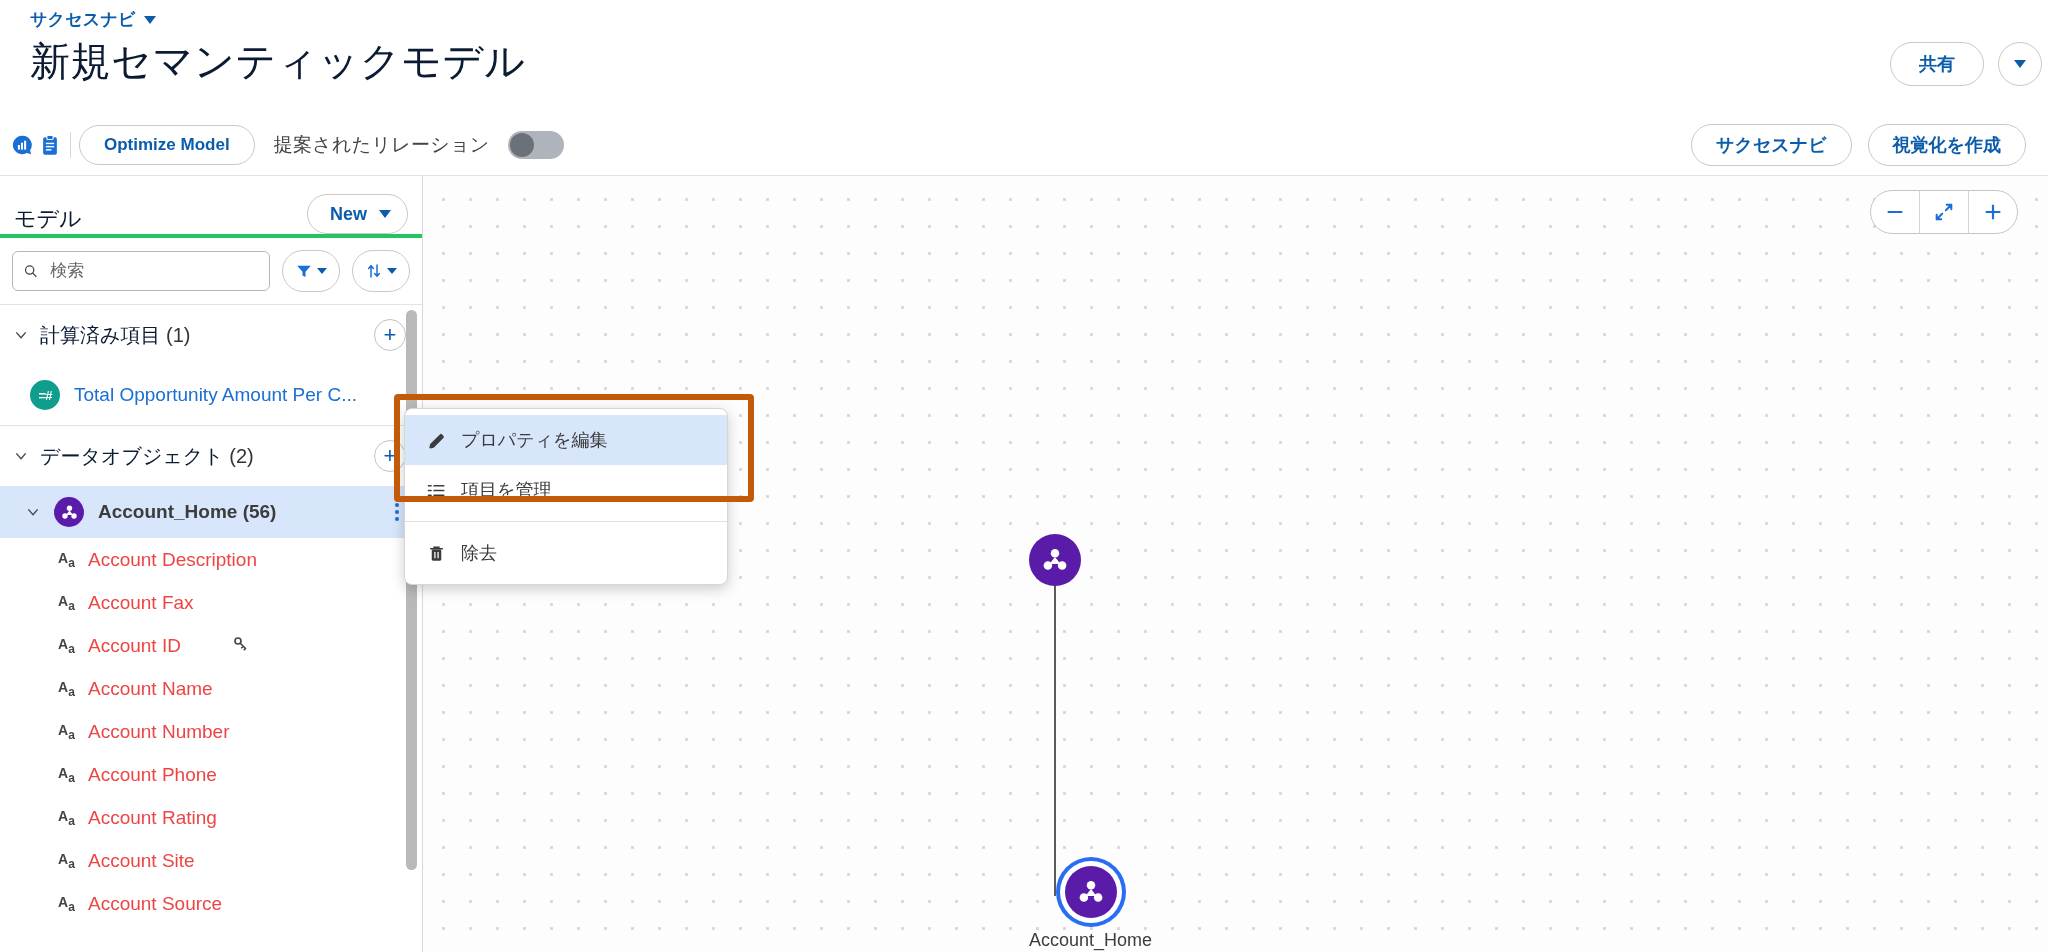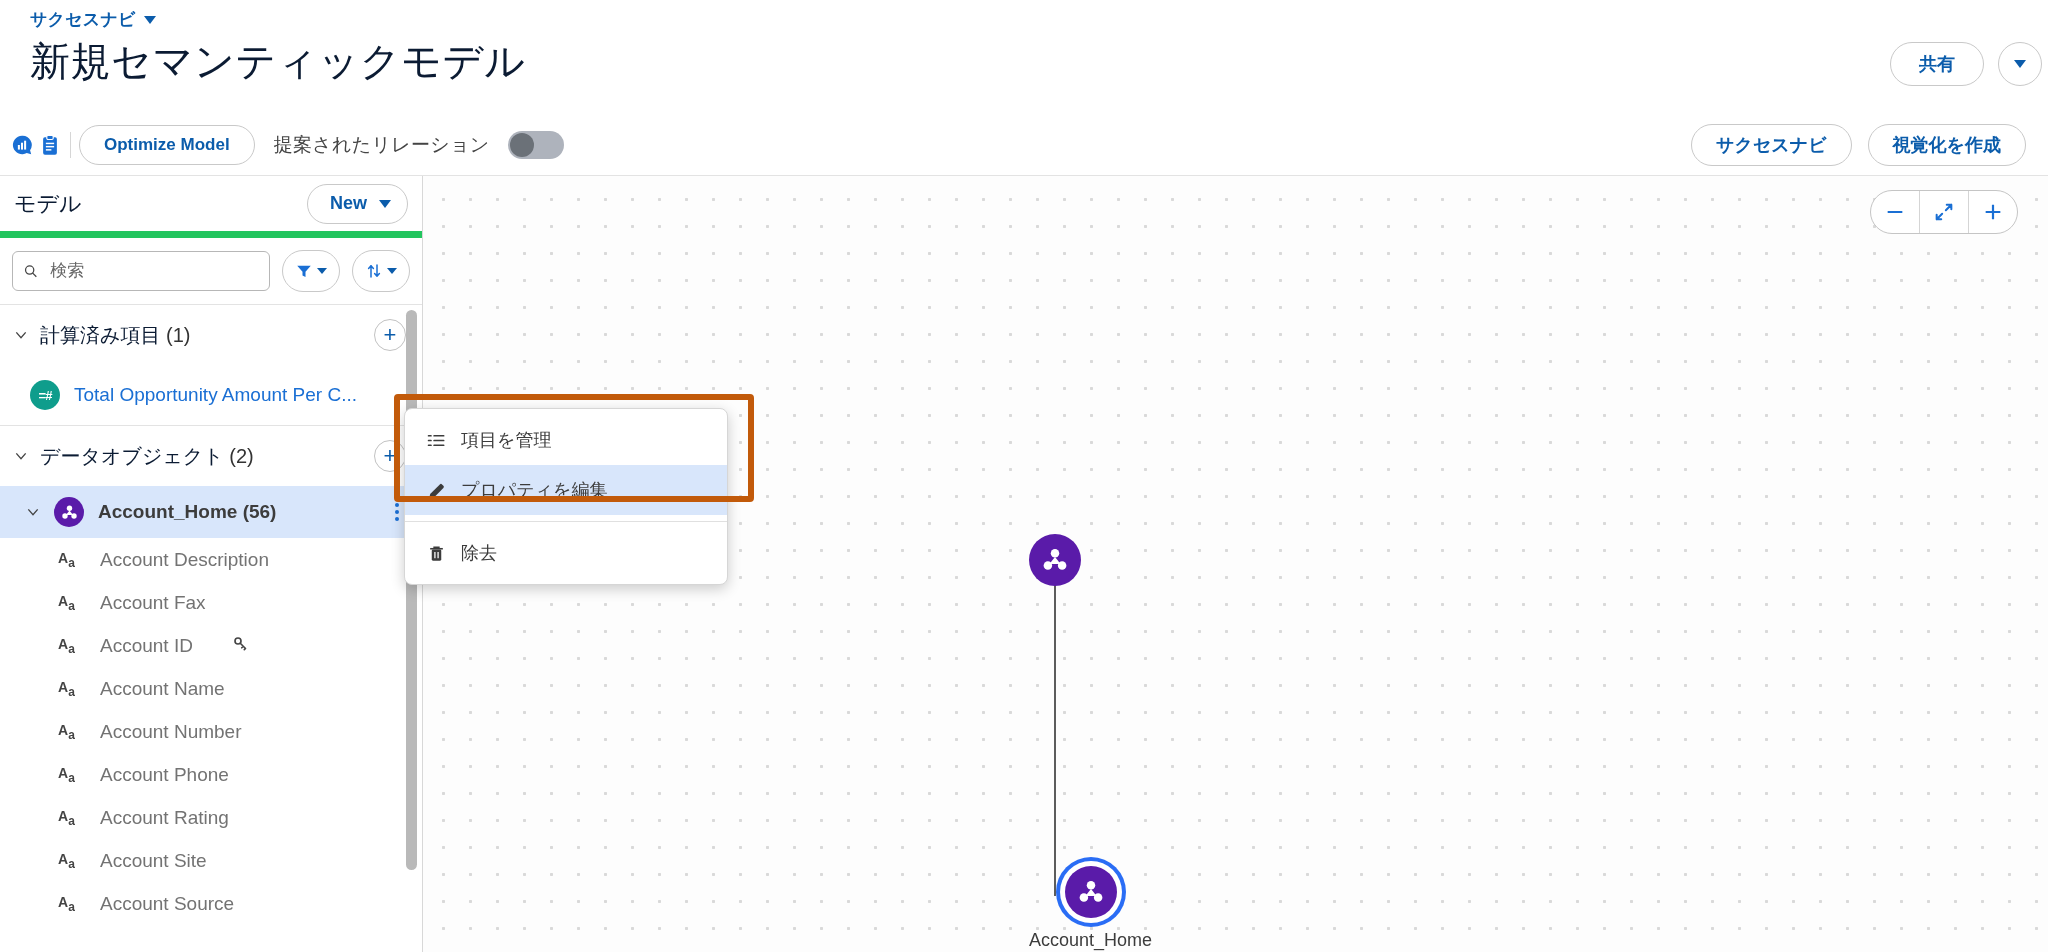--- a/index.html
+++ b/index.html
@@ -31,21 +31,21 @@
   .tb-divider{width:1px;height:26px;background:#d6d6d6;margin:0 4px;}
   .btn-optimize{height:40px;padding:0 24px;font-size:17px;}
   .tb-toggle-label{font-size:19px;color:#444;margin-left:15px;letter-spacing:.3px;}
   .toggle{width:56px;height:28px;border-radius:14px;background:#aeb3bc;position:relative;cursor:pointer;margin-left:14px;}
   .toggle .knob{position:absolute;left:2px;top:2px;width:24px;height:24px;border-radius:50%;background:#6b7178;}
   .tb-right{position:absolute;right:22px;top:0;height:62px;display:flex;align-items:center;gap:16px;}
   .btn-tb{height:42px;padding:0 24px;font-size:18px;}
 
   
   .sidebar{position:absolute;left:0;top:176px;width:423px;height:776px;background:#fff;border-right:1px solid #d8d8d8;box-sizing:border-box;}
-  .sb-head{height:62px;display:flex;align-items:center;justify-content:space-between;padding:0 14px;border-bottom:7px solid #22c55e;box-sizing:border-box;}
+  .sb-head{height:62px;display:flex;align-items:flex-end;justify-content:space-between;padding:0 14px;border-bottom:4px solid #22c55e;box-sizing:border-box;}
   .sb-title{font-size:22px;color:#0b1b33;}
   .btn-new{height:40px;padding:0 16px 0 22px;gap:12px;font-size:18px;}
   .sb-search-row{height:66px;display:flex;align-items:center;gap:12px;padding:0 12px;box-sizing:border-box;}
   .search-box{position:relative;flex:1;height:38px;border:1px solid #b7b7b7;border-radius:6px;display:flex;align-items:center;background:#fff;}
   .search-box svg{margin-left:10px;}
   .search-input{border:0;outline:none;background:transparent;font-size:17px;color:#444;padding-left:12px;width:100%;font-family:inherit;}
   .search-input::placeholder{color:#666;}
   .icon-btn-pill{width:56px;height:40px;border:1px solid #c9c9c9;border-radius:22px;background:#fff;display:flex;align-items:center;justify-content:center;gap:4px;cursor:pointer;}
   .mini-caret{width:0;height:0;border-left:5px solid transparent;border-right:5px solid transparent;border-top:6px solid #0b5cab;}
 
@@ -63,21 +63,21 @@
 
   .obj-row{height:52px;display:flex;align-items:center;padding:0 14px 0 22px;background:#d8e6fb;cursor:pointer;}
   .obj-icon{width:30px;height:30px;border-radius:50%;background:#5a1ba9;display:flex;align-items:center;justify-content:center;margin-left:10px;}
   .obj-label{font-size:19px;color:#3c3c3c;margin-left:14px;flex:1;font-weight:bold;}
   .kebab{width:22px;height:26px;display:flex;flex-direction:column;align-items:center;justify-content:center;gap:3px;cursor:pointer;}
   .kebab i{width:4px;height:4px;border-radius:50%;background:#1a6fd4;display:block;}
 
   .field-row{height:43px;display:flex;align-items:center;padding-left:58px;position:relative;cursor:pointer;}
   .field-aa{font-size:14px;color:#444;font-weight:700;width:26px;}
   .field-aa sub{font-size:12px;font-weight:700;}
-  .field-label{font-size:19px;color:#737373;margin-left:16px;}
+  .field-label{font-size:19px;color:#ef4444;margin-left:4px;}
   .key-icon{position:absolute;right:172px;top:50%;transform:translateY(-50%);}
 
   .sb-scrollbar{position:absolute;right:5px;top:6px;width:11px;height:560px;border-radius:6px;background:#b9b9b9;cursor:pointer;}
 
   
   .canvas{position:absolute;left:423px;top:176px;width:1625px;height:776px;overflow:hidden;
     background-color:#fdfdfd;
     background-image:radial-gradient(#d9d9d9 1.4px, transparent 1.5px);
     background-size:27px 27px;background-position:7px 10px;}
   .zoom-ctrls{position:absolute;right:30px;top:14px;display:flex;border:1px solid #c5c5c5;border-radius:22px;overflow:hidden;background:#fff;}
@@ -330,36 +330,36 @@
             <circle cx="6.3" cy="16.4" r="3.4" fill="#fff"></circle>
             <circle cx="17.7" cy="16.4" r="3.4" fill="#fff"></circle>
             <path d="M12 9.5L7.5 15.2h9z" fill="#fff"></path>
           </svg>
       </span>
       <span class="node-label">Account_Home</span>
     </div>
   </div>
 
   <div class="ctx-menu" style="left:404px;top:408px;">
+    <div class="ctx-item active">
+      <span class="ci">
+        <svg width="19" height="19" viewBox="0 0 24 24">
+            <path d="M3 21l1-4.5L16.2 4.3a2 2 0 0 1 2.8 0l1.7 1.7a2 2 0 0 1 0 2.8L8.5 21 4 22z" fill="#3c3c3c"></path>
+          </svg>
+      </span>
+      <span>プロパティを編集</span>
+    </div>
     <div class="ctx-item">
       <span class="ci">
         <svg width="19" height="19" viewBox="0 0 24 24">
             <path d="M9 6h12M9 12h12M9 18h12" stroke="#3c3c3c" stroke-width="2.2" stroke-linecap="round"></path>
             <path d="M2 6h3M2 12h3M2 18h3" stroke="#3c3c3c" stroke-width="2.2" stroke-linecap="round"></path>
           </svg>
       </span>
       <span>項目を管理</span>
-    </div>
-    <div class="ctx-item active">
-      <span class="ci">
-        <svg width="19" height="19" viewBox="0 0 24 24">
-            <path d="M3 21l1-4.5L16.2 4.3a2 2 0 0 1 2.8 0l1.7 1.7a2 2 0 0 1 0 2.8L8.5 21 4 22z" fill="#3c3c3c"></path>
-          </svg>
-      </span>
-      <span>プロパティを編集</span>
     </div>
     <div class="ctx-sep"></div>
     <div class="ctx-item">
       <span class="ci">
         <svg width="19" height="19" viewBox="0 0 24 24">
             <path d="M4 6h16" stroke="#3c3c3c" stroke-width="2"></path>
             <path d="M9 6V4h6v2" fill="none" stroke="#3c3c3c" stroke-width="2"></path>
             <rect x="6" y="7" width="12" height="14" rx="1.6" fill="#3c3c3c"></rect>
             <path d="M10 10v8M14 10v8" stroke="#fff" stroke-width="1.6"></path>
           </svg>

